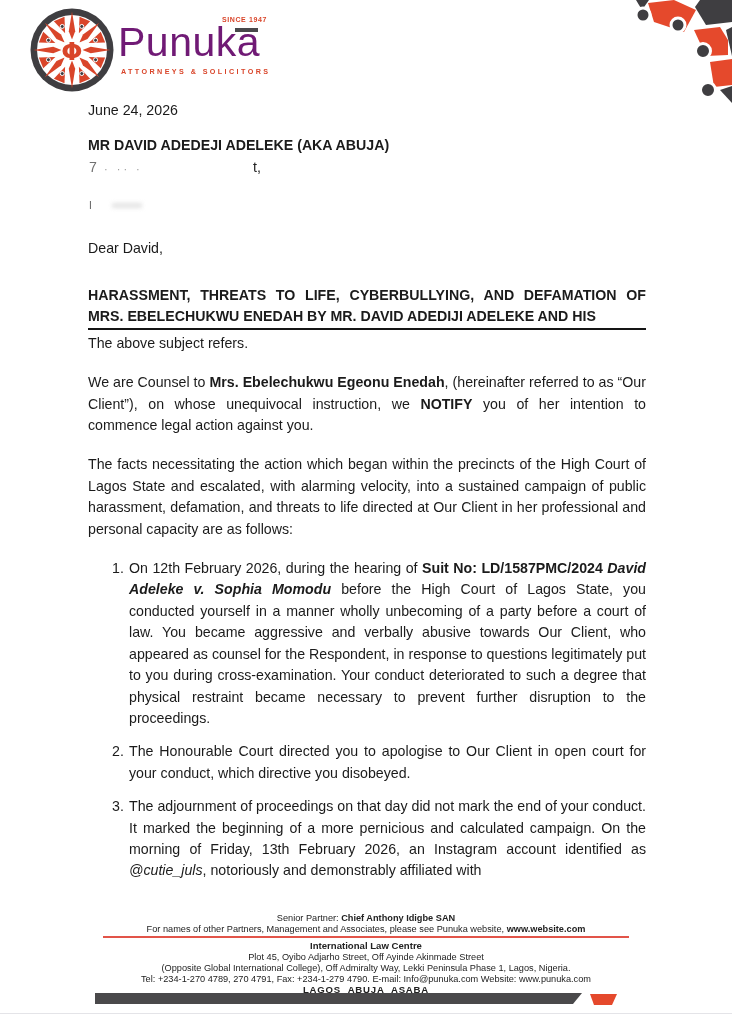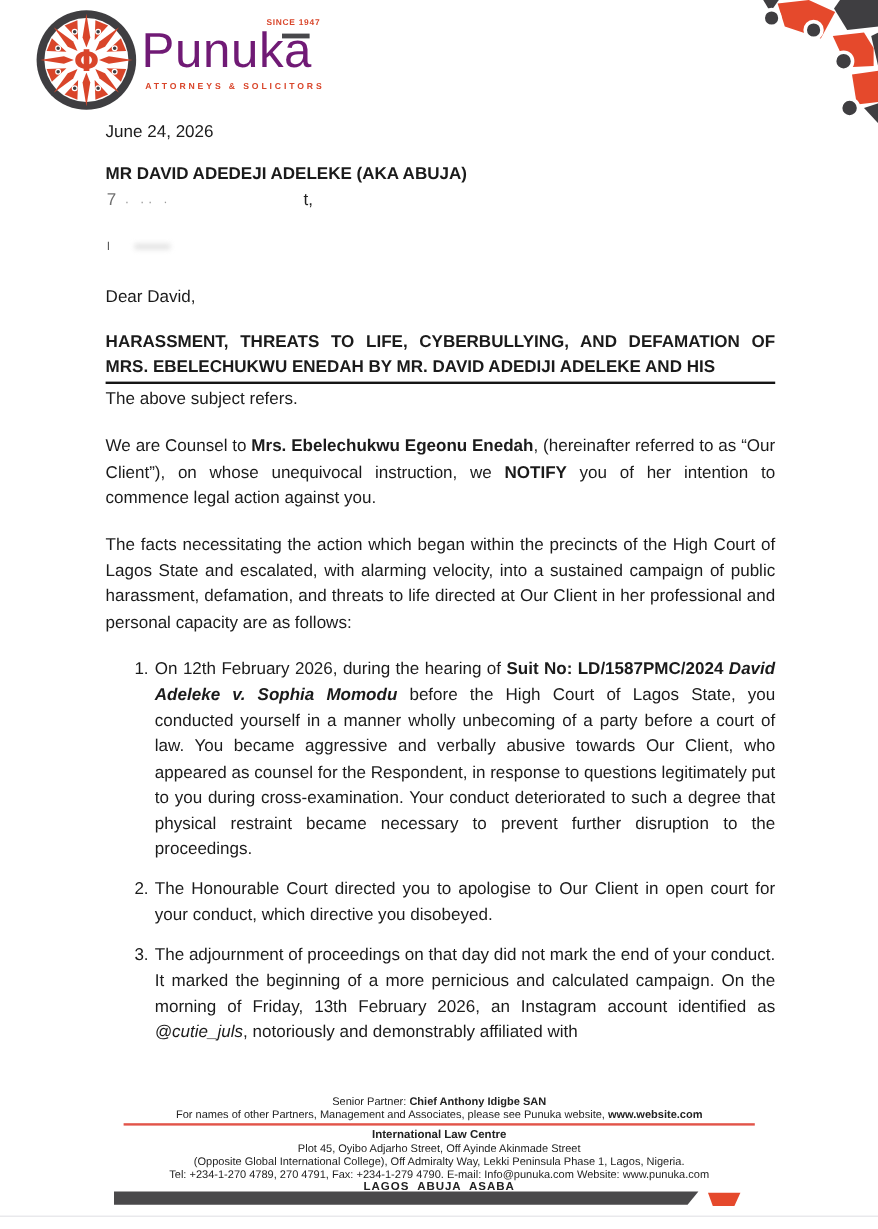--- a/index.html
+++ b/index.html
@@ -45,21 +45,21 @@
   .recipient { font-weight: 700; }
   .addr-line { position: relative; height: 21.4px; }
   .addr-line.first { margin-bottom: 14px; }
   .addr-line.second { margin-bottom: 24px; }
   .frag { position: absolute; top: 0; }
   .frag-start { left: 1px; color: #4d4d4d; opacity: .8; filter: blur(.3px); }
   .frag-dots { left: 16px; color: #9a9a9a; letter-spacing: 3px; filter: blur(.4px); font-size: 11px; top: 2px; }
   .frag-end { left: 165px; color: #222; }
   .frag-tick { left: 1px; color: #3c3c3c; font-size: 10px; top: 3px; opacity: .85; }
   .smudge { position: absolute; left: 24px; top: 11px; width: 30px; height: 5px; background: #d8d8d8; filter: blur(2px); opacity: .7; }
-  .salutation { margin-bottom: 16px; }
+  .salutation { margin-bottom: 26px; }
   .subject { border-bottom: 2.5px solid #151515; padding-bottom: 0; margin-bottom: 3px; }
   .subject-line { font-weight: 700; text-align: justify; text-align-last: justify; }
   .subject-line:last-child { text-align-last: left; }
   .refers { margin-bottom: 18px; }
   .para { text-align: justify; margin-bottom: 18px; }
   .item { display: flex; margin-bottom: 12px; }
   .item .num { flex: none; width: 17px; margin-left: 24px; }
   .item .itxt { flex: 1; text-align: justify; }
   .seg-b { font-weight: 700; }
   .seg-i { font-style: italic; }

